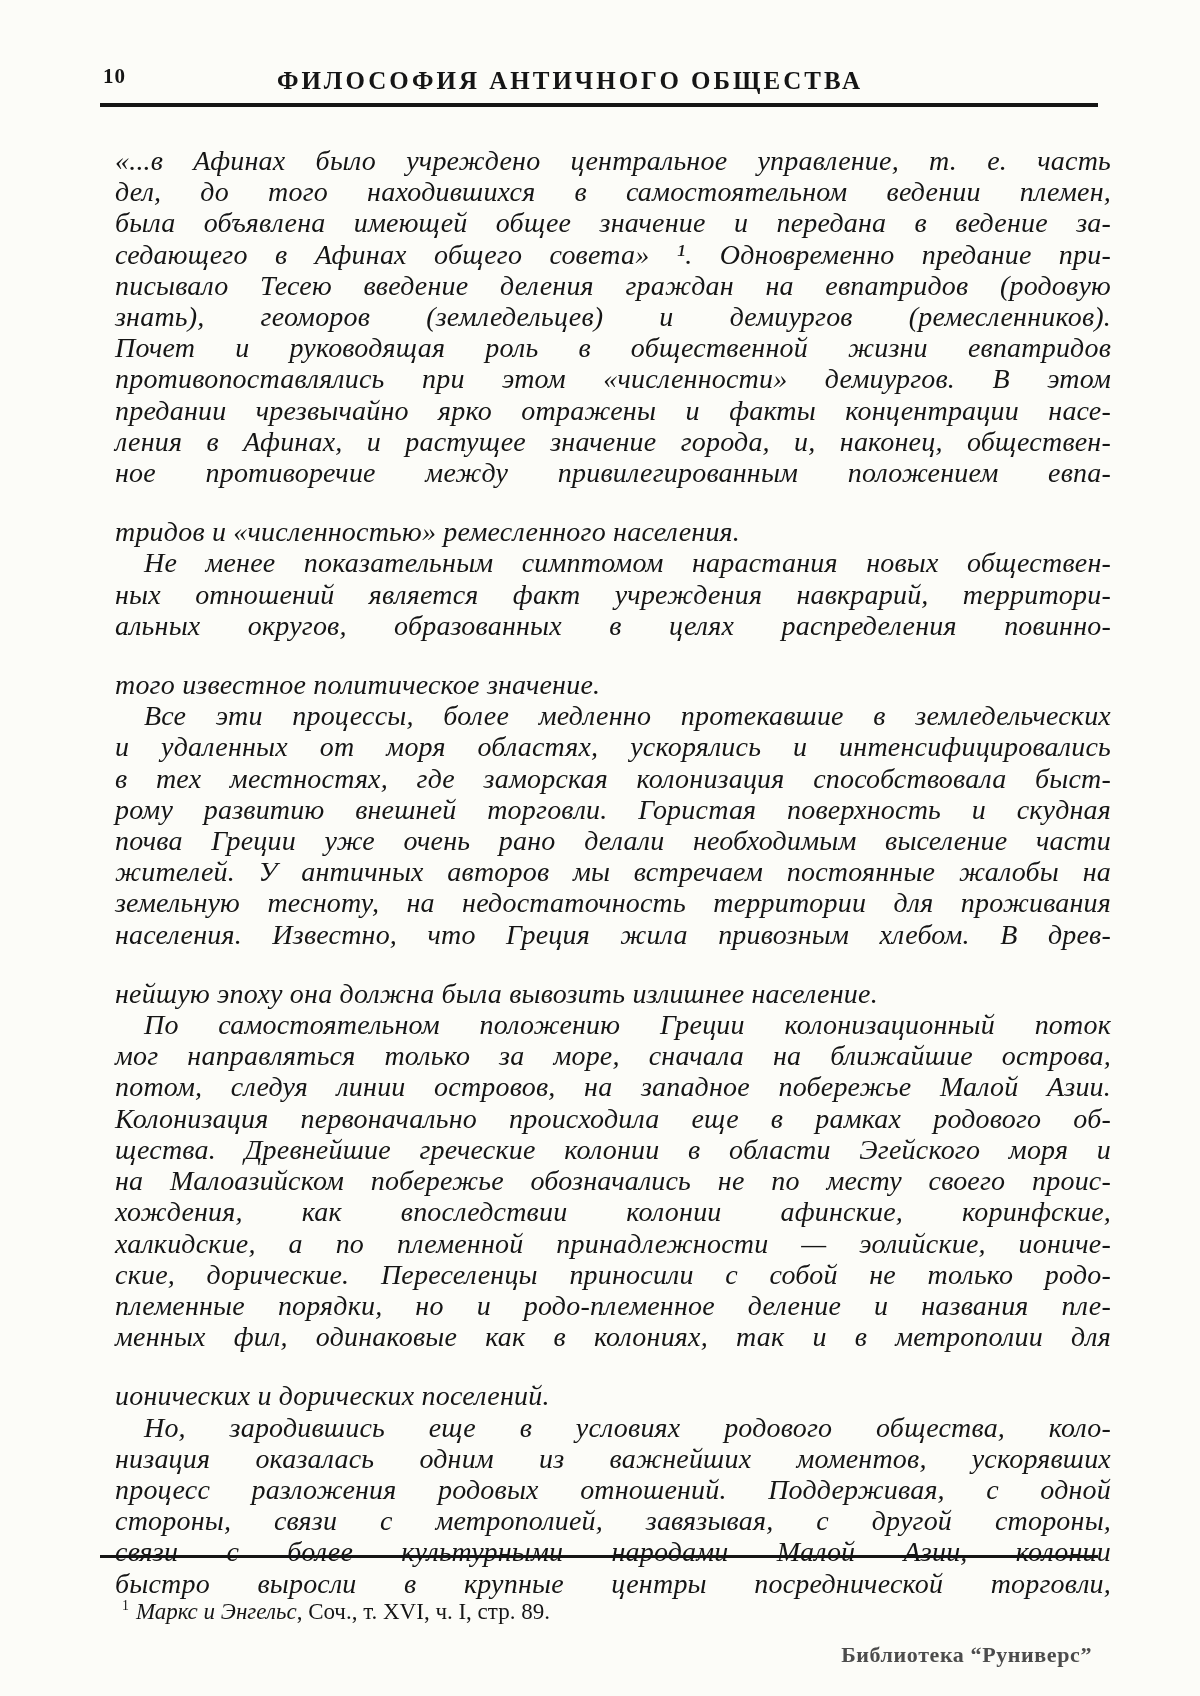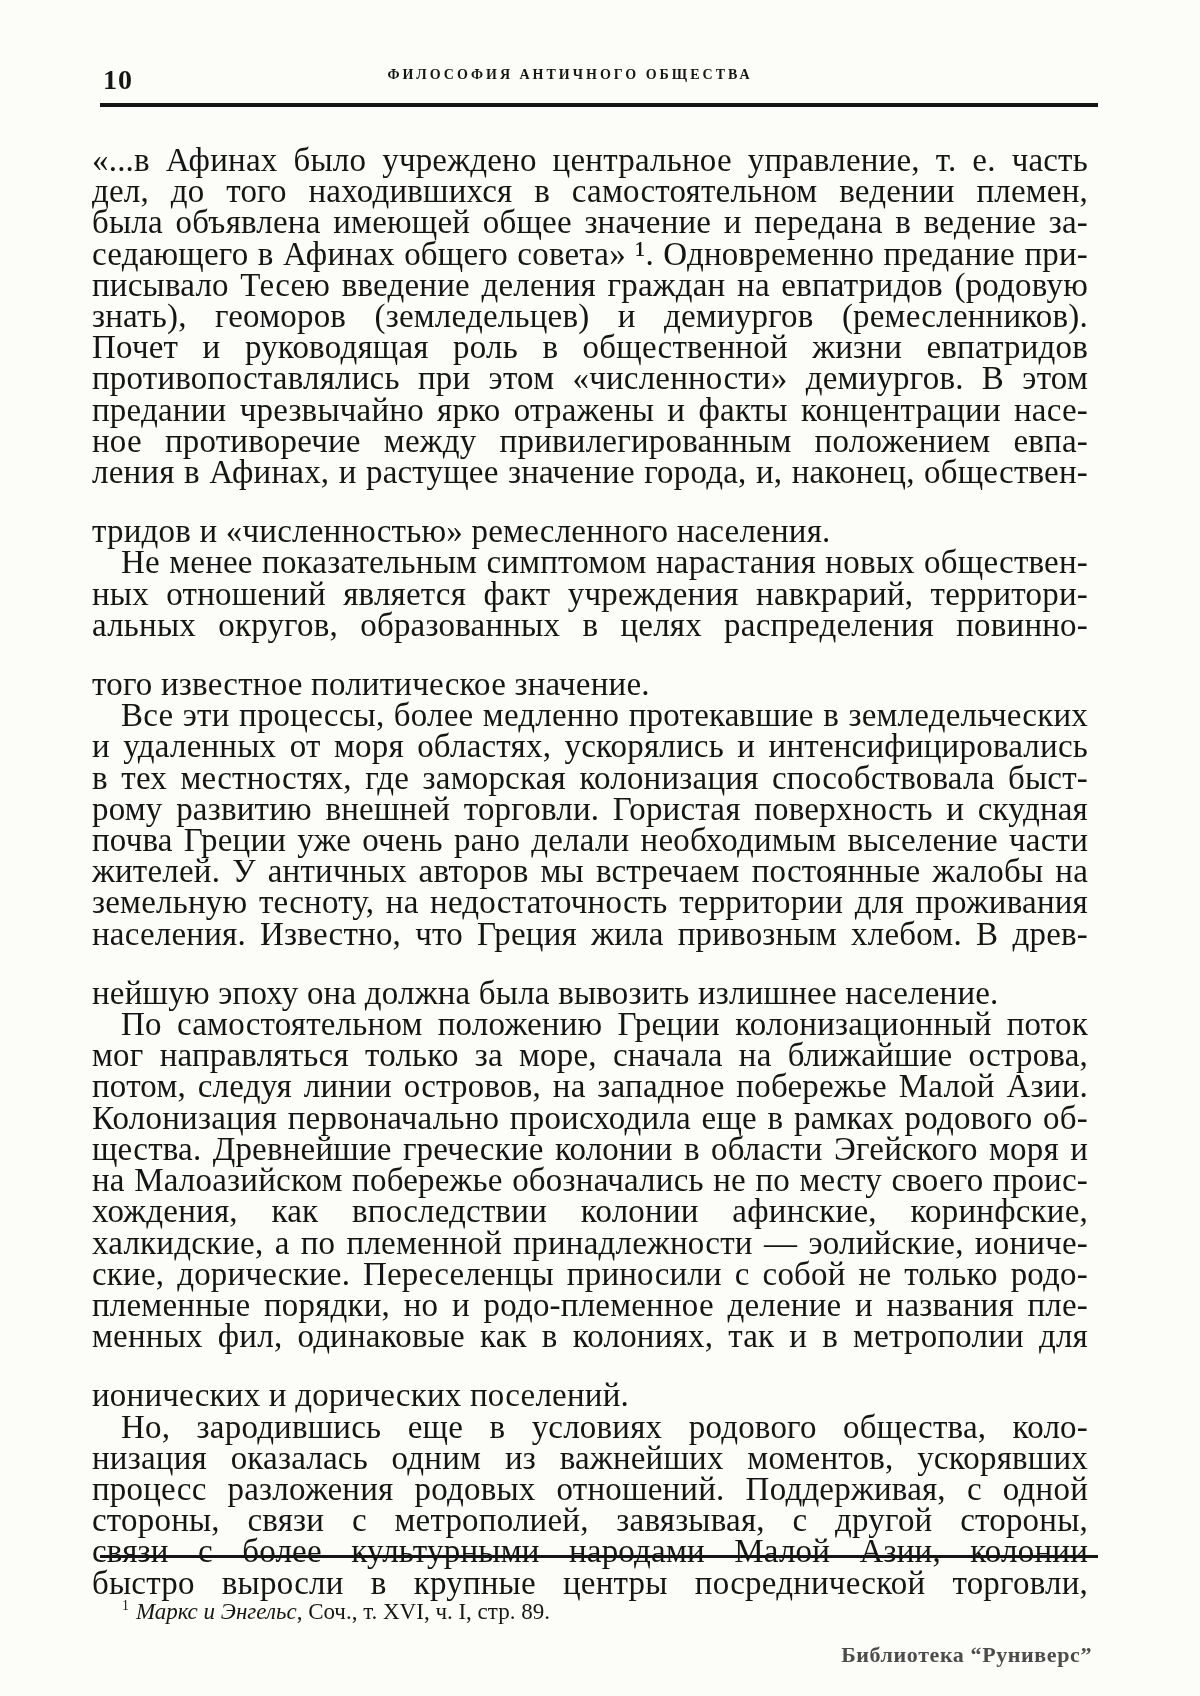--- a/index.html
+++ b/index.html
@@ -12,35 +12,35 @@
   .page{
     position:relative;
     width:1200px;height:1696px;
     background:var(--paper);
     overflow:hidden;
     font-family:"Liberation Serif","DejaVu Serif",serif;
     color:var(--ink);
   }
   .page-number{
     position:absolute;left:103px;top:64px;
-    font-size:28px;font-weight:700;letter-spacing:1px;
+    font-size:21px;font-weight:700;letter-spacing:1px;
   }
   .running-title{
     position:absolute;left:100px;top:67px;width:940px;
     text-align:center;
-    font-size:14px;font-weight:700;letter-spacing:3px;
+    font-size:25px;font-weight:700;letter-spacing:3px;
     white-space:nowrap;
   }
   .header-rule{
     position:absolute;left:100px;top:103px;width:998px;height:4px;
     background:var(--ink);
   }
   .body-text{
-    position:absolute;left:92px;top:145px;width:996px;
-    font-size:33px;line-height:31.2px;
+    position:absolute;left:115px;top:145px;width:996px;
+    font-size:28px;line-height:31.2px;font-style:italic;
   }
   .line{
     text-align:justify;
     text-align-last:justify;
     text-justify:inter-word;
     white-space:normal;
     letter-spacing:0.2px;
   }
   .line.end{text-align-last:left;margin-top:28px;}
   .line.indent{text-indent:29px;}
@@ -79,22 +79,22 @@
   <div class="body-text">
       <div class="line">«...в Афинах было учреждено центральное управление, т. е. часть</div>
       <div class="line">дел, до того находившихся в самостоятельном ведении племен,</div>
       <div class="line">была объявлена имеющей общее значение и передана в ведение за-</div>
       <div class="line">седающего в Афинах общего совета» ¹. Одновременно предание при-</div>
       <div class="line">писывало Тесею введение деления граждан на евпатридов (родовую</div>
       <div class="line">знать), геоморов (земледельцев) и демиургов (ремесленников).</div>
       <div class="line">Почет и руководящая роль в общественной жизни евпатридов</div>
       <div class="line">противопоставлялись при этом «численности» демиургов. В этом</div>
       <div class="line">предании чрезвычайно ярко отражены и факты концентрации насе-</div>
+      <div class="line">ления в Афинах, и растущее значение города, и, наконец, обществен-</div>
       <div class="line">ное противоречие между привилегированным положением евпа-</div>
-      <div class="line">ления в Афинах, и растущее значение города, и, наконец, обществен-</div>
       <div class="line end">тридов и «численностью» ремесленного населения.</div>
       <div class="line indent">Не менее показательным симптомом нарастания новых обществен-</div>
       <div class="line">ных отношений является факт учреждения навкрарий, территори-</div>
       <div class="line">альных округов, образованных в целях распределения повинно-</div>
       <div class="line end">того известное политическое значение.</div>
       <div class="line indent">Все эти процессы, более медленно протекавшие в земледельческих</div>
       <div class="line">и удаленных от моря областях, ускорялись и интенсифицировались</div>
       <div class="line">в тех местностях, где заморская колонизация способствовала быст-</div>
       <div class="line">рому развитию внешней торговли. Гористая поверхность и скудная</div>
       <div class="line">почва Греции уже очень рано делали необходимым выселение части</div>

